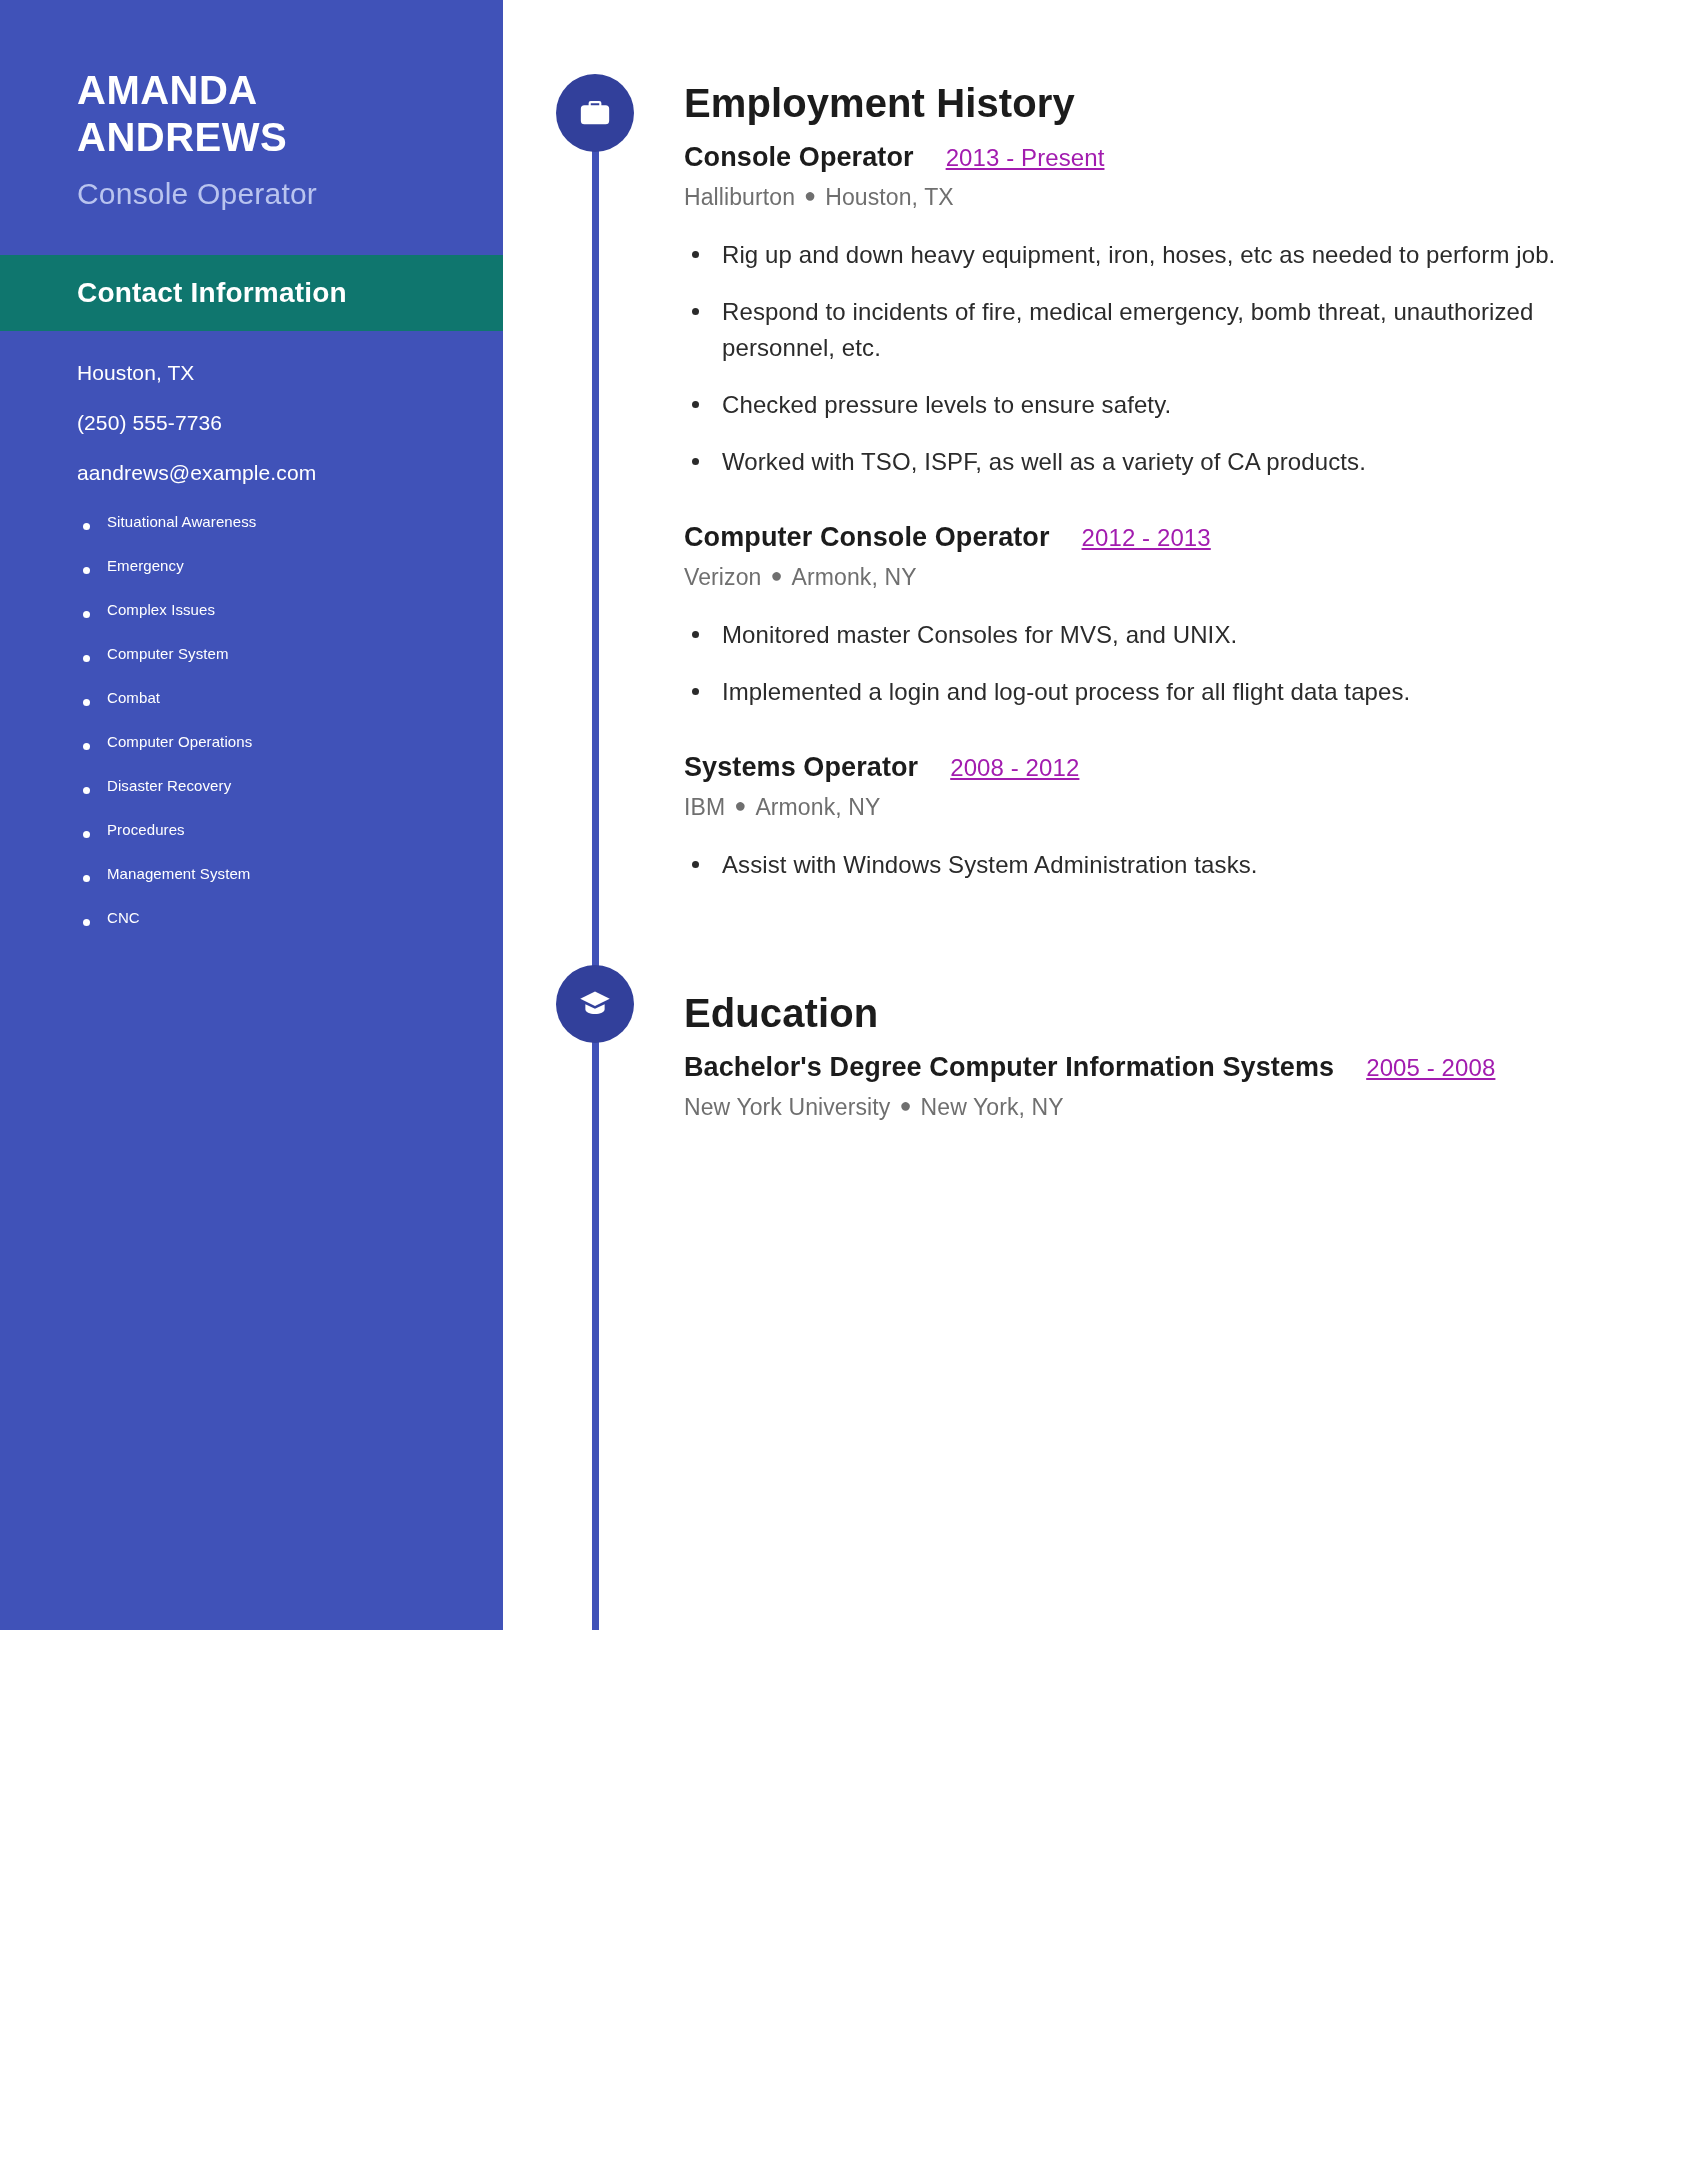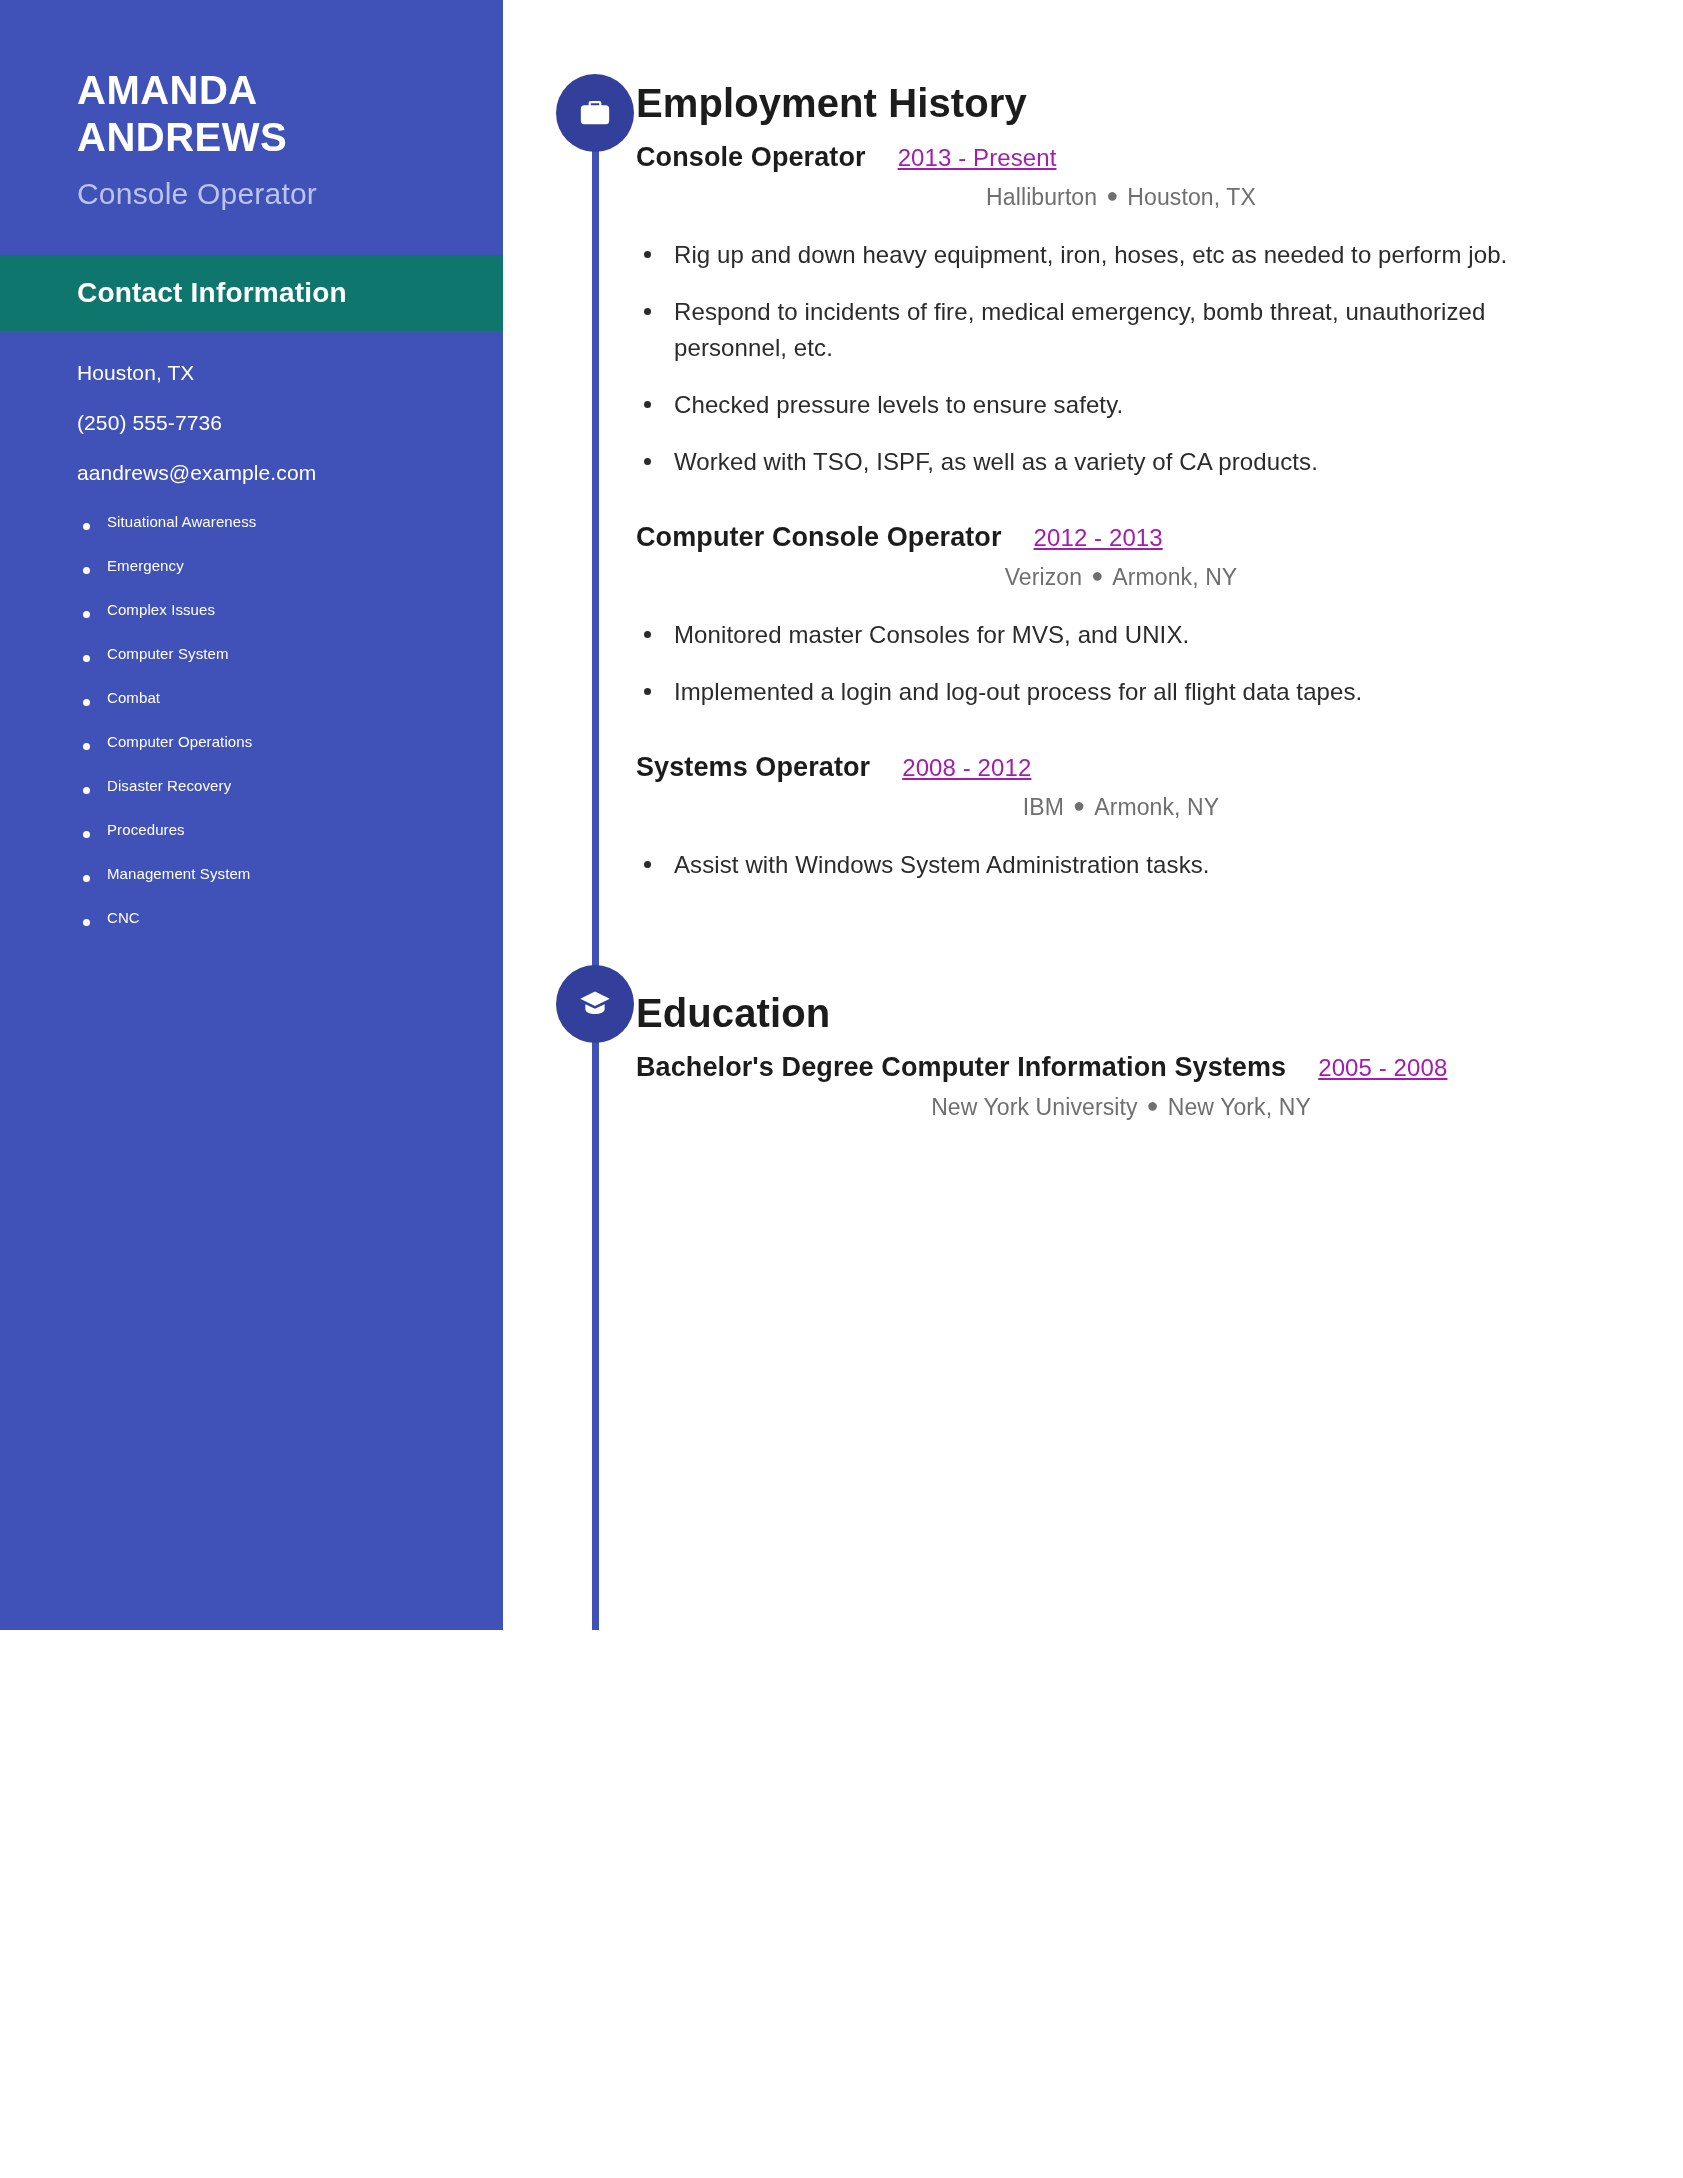--- a/index.html
+++ b/index.html
@@ -120,21 +120,21 @@
     justify-content: center;
   }
   .dot-employment { top: 74px; }
   .dot-education  { top: 965px; }
 
   .timeline-dot svg { display: block; }
 
   
   .main {
     position: absolute;
-    left: 636px;
+    left: 684px;
     top: 0;
     width: 970px;
   }
 
   .section-heading {
     font-size: 40px;
     font-weight: bold;
     color: #1c1c1c;
     letter-spacing: 0.1px;
   }
@@ -164,21 +164,20 @@
     margin-left: 32px;
     letter-spacing: 0.1px;
     text-decoration: underline;
   }
 
   .entry-meta {
     margin-top: 11px;
     font-size: 23px;
     color: #6f6f6f;
     letter-spacing: 0.1px;
-    text-align: center;
   }
 
   .entry-meta .sep {
     display: inline-block;
     margin: 0 9px;
     font-size: 20px;
     vertical-align: 3px;
   }
 
   .bullets { margin-top: 26px; }

